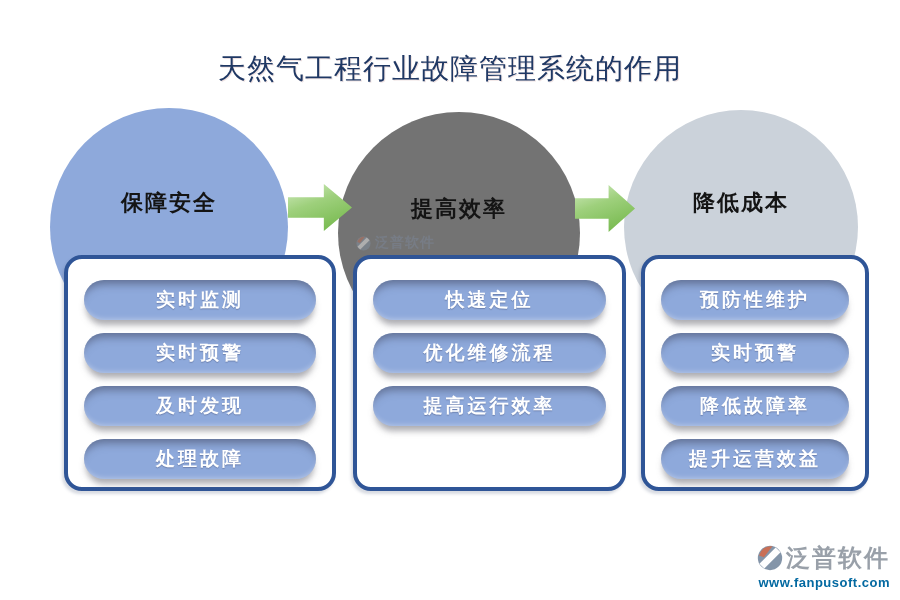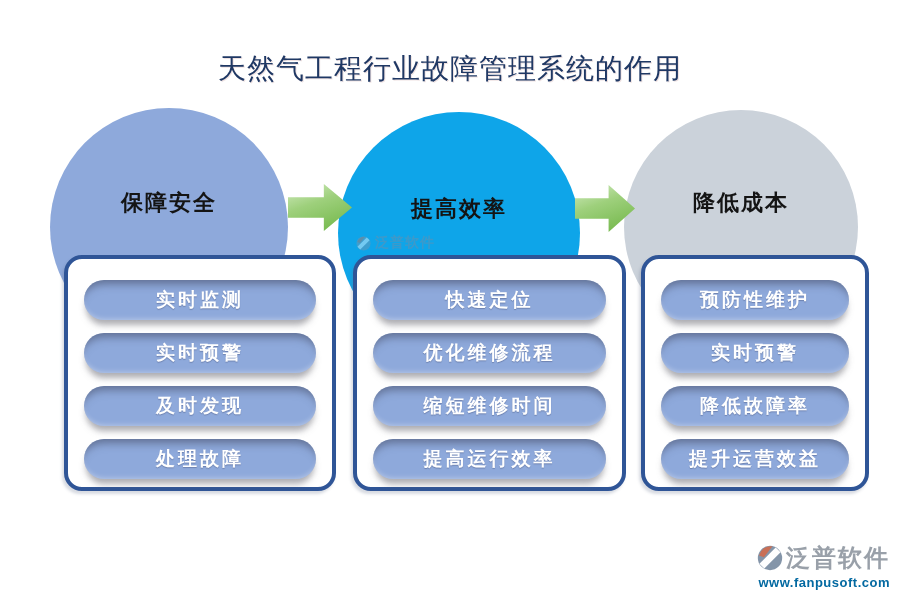--- a/index.html
+++ b/index.html
@@ -20,21 +20,21 @@
     text-shadow: 1px 1px 0 rgba(150,60,60,0.15);
     z-index: 4;
   }
 
   .circle {
     position: absolute; border-radius: 50%;
     display: flex; align-items: center; justify-content: center;
     z-index: 1;
   }
   .circle-1 { left: 50px;  top: 108px; width: 238px; height: 238px; background: #8EA9DB; }
-  .circle-2 { left: 338px; top: 112px; width: 242px; height: 242px; background: #0ea5e9; }
+  .circle-2 { left: 338px; top: 112px; width: 242px; height: 242px; background: #737373; }
   .circle-3 { left: 624px; top: 110px; width: 234px; height: 234px; background: #CBD2DA; }
   .circle-label {
     font-size: 22px; font-weight: bold; color: #141414;
     letter-spacing: 2px; transform: translateY(-24px);
   }
 
   .arrow {
     position: absolute; z-index: 2;
     background: linear-gradient(160deg, #D3ECC2 0%, #9ED07C 40%, #6FB545 100%);
     clip-path: polygon(0% 28%, 56% 28%, 56% 0%, 100% 50%, 56% 100%, 56% 72%, 0% 72%);
@@ -126,21 +126,20 @@
   <div class="panel panel-1">
     <div class="pill">实时监测</div>
     <div class="pill">实时预警</div>
     <div class="pill">及时发现</div>
     <div class="pill">处理故障</div>
   </div>
 
   <div class="panel panel-2">
     <div class="pill">快速定位</div>
     <div class="pill">优化维修流程</div>
-    <div class="pill">缩短维修时间</div>
     <div class="pill">提高运行效率</div>
   </div>
 
   <div class="panel panel-3">
     <div class="pill">预防性维护</div>
     <div class="pill">实时预警</div>
     <div class="pill">降低故障率</div>
     <div class="pill">提升运营效益</div>
   </div>
 

